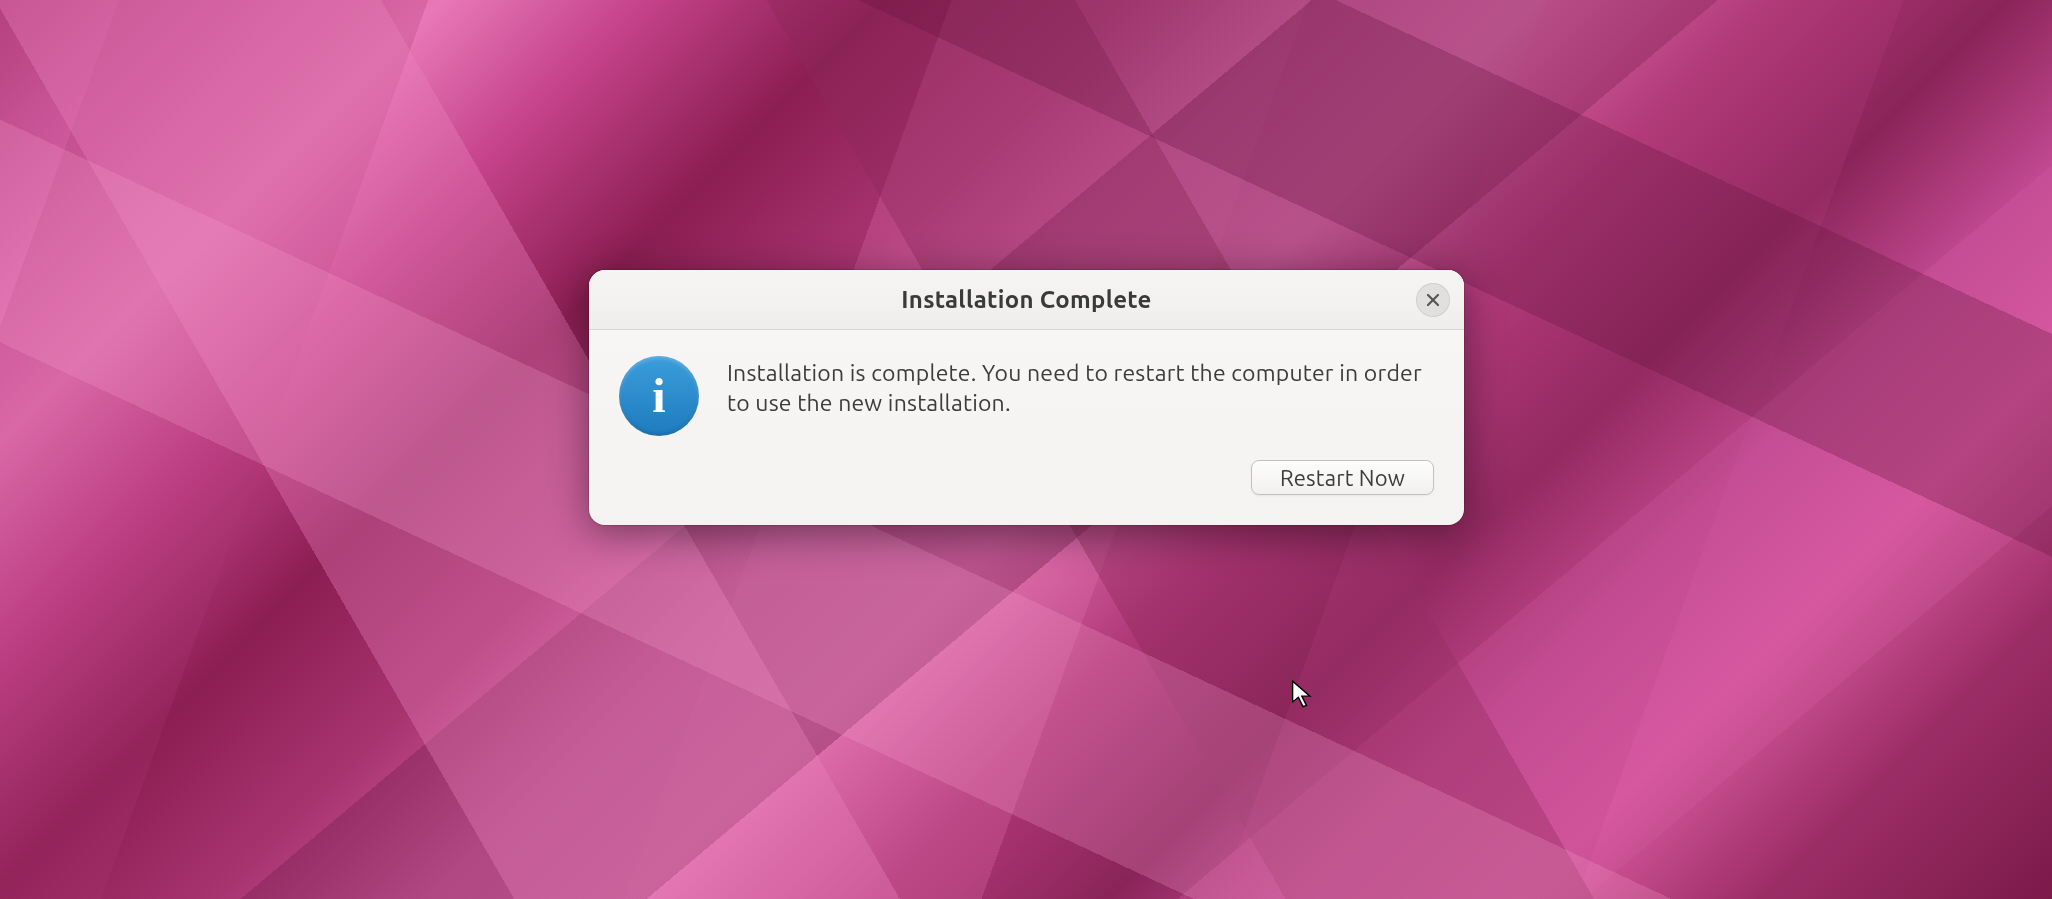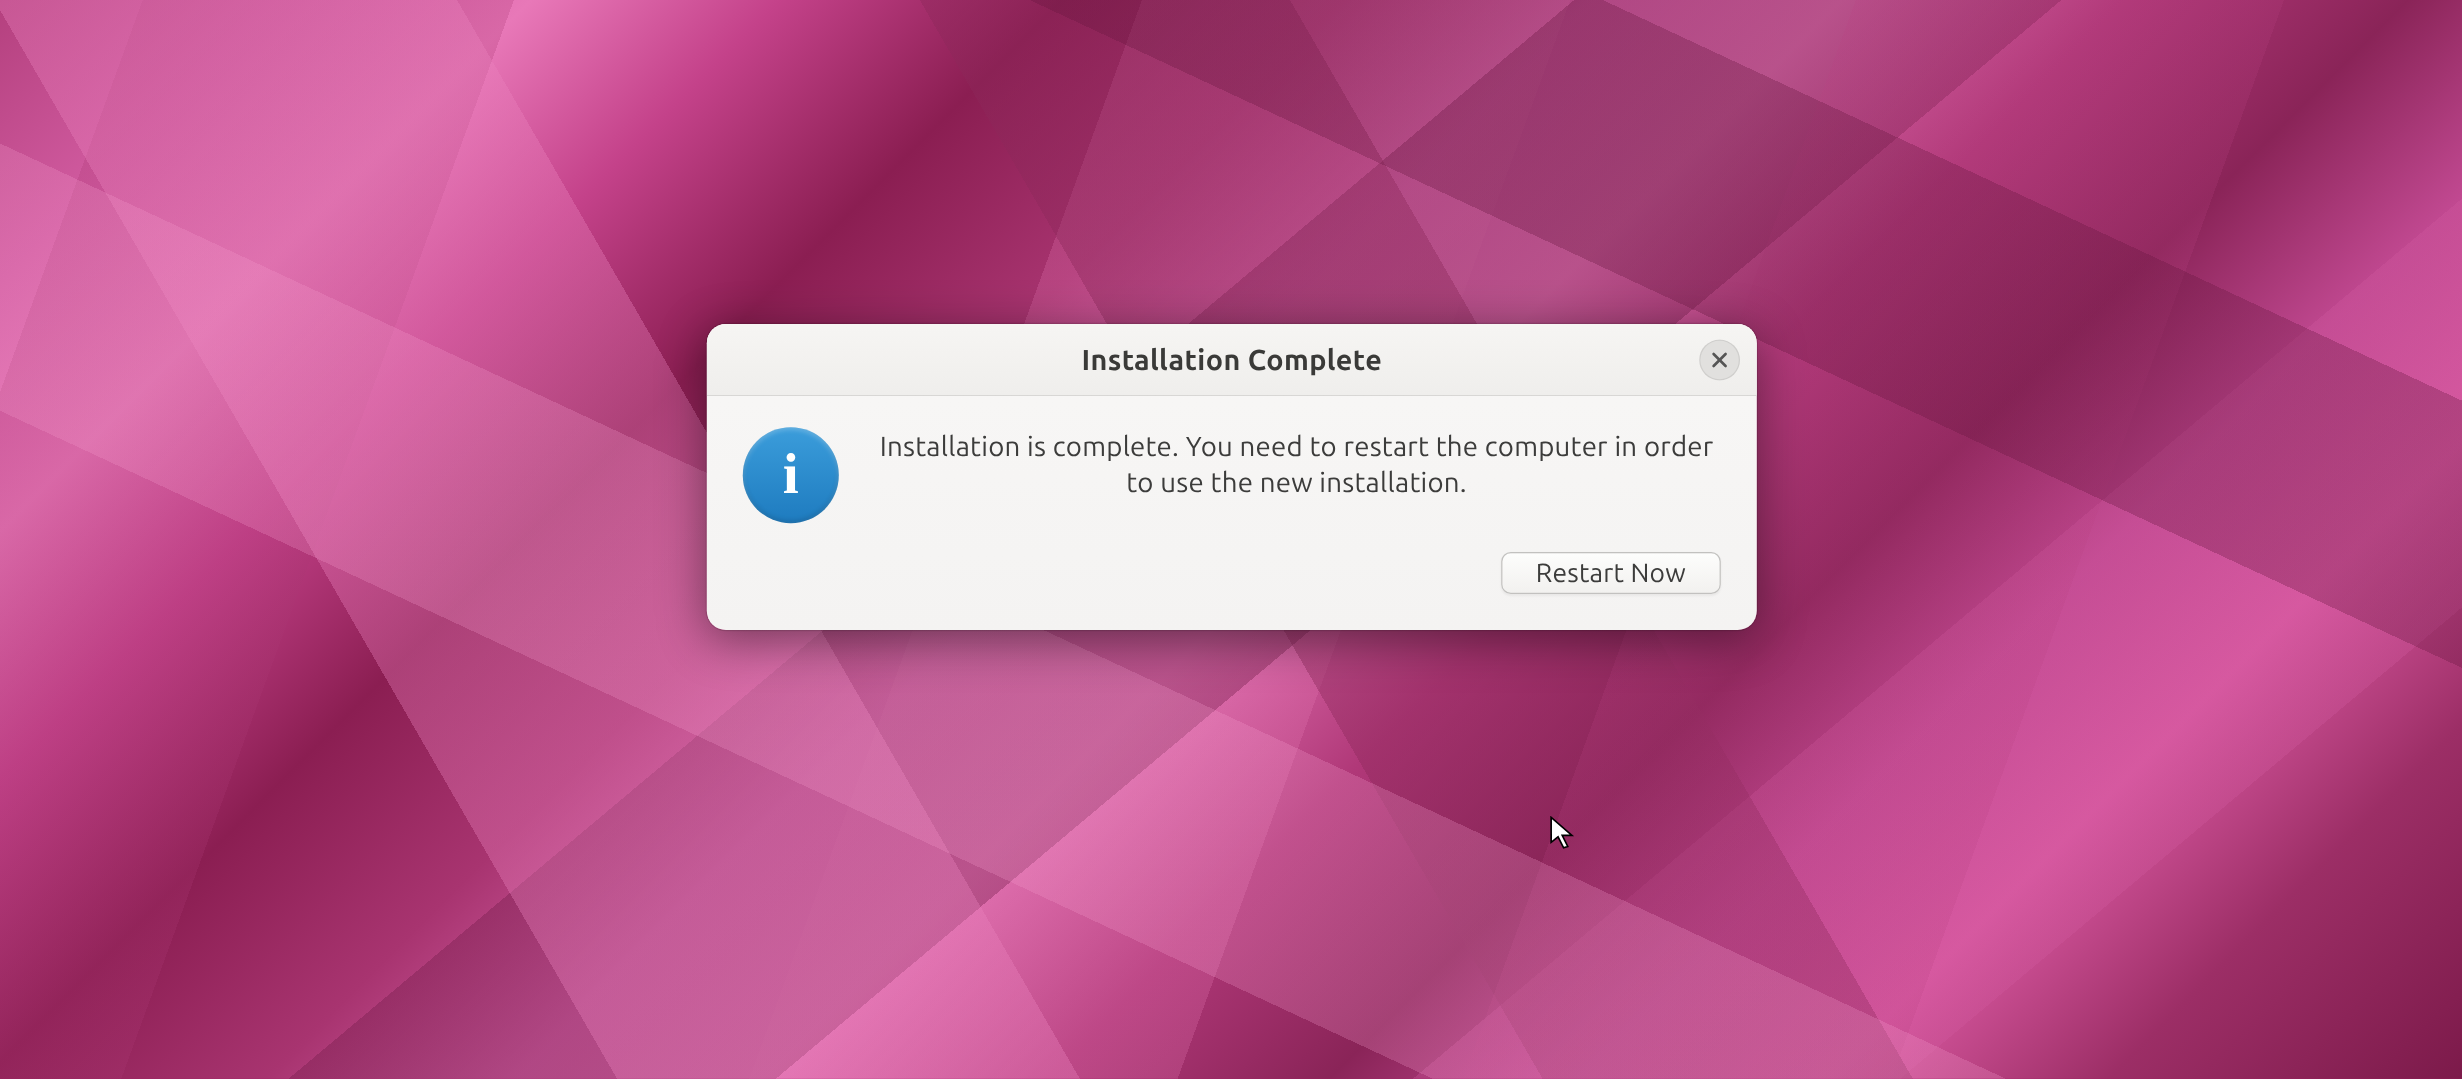--- a/index.html
+++ b/index.html
@@ -122,21 +122,20 @@
       line-height: 1;
     }
 
     .dialog-message {
       flex: 1;
       font-size: 23px;
       line-height: 1.3;
       color: #3c3c3b;
       padding-top: 2px;
       letter-spacing: 0.2px;
-      text-align: center;
     }
 
     .dialog-actions {
       display: flex;
       justify-content: flex-end;
       padding: 8px 30px 30px 30px;
     }
 
     .action-button {
       padding: 4px 28px;

